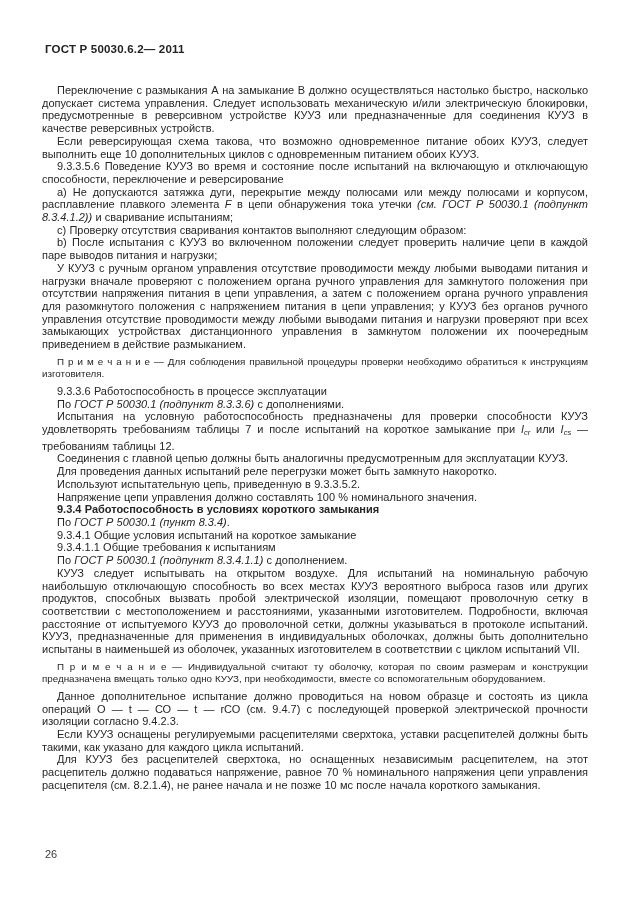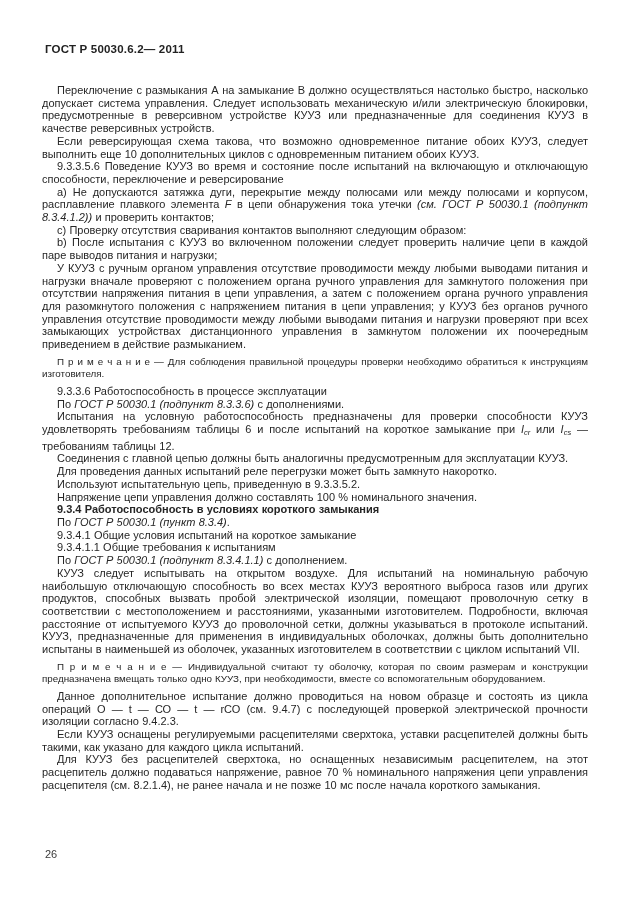--- a/index.html
+++ b/index.html
@@ -68,28 +68,28 @@
 </head>
 <body>
 
 <div class="page">
   <div class="page-header">ГОСТ Р 50030.6.2— 2011</div>
 
   <div class="doc-body">
       <p class="body"><span>Переключение с размыкания А на замыкание В должно осуществляться настолько быстро, насколько допускает система управления. Следует использовать механическую и/или электрическую блокировки, предусмотренные в реверсивном устройстве КУУЗ или предназначенные для соединения КУУЗ в качестве реверсивных устройств.</span></p>
       <p class="body"><span>Если реверсирующая схема такова, что возможно одновременное питание обоих КУУЗ, следует выполнить еще 10 дополнительных циклов с одновременным питанием обоих КУУЗ.</span></p>
       <p class="body"><span>9.3.3.5.6 Поведение КУУЗ во время и состояние после испытаний на включающую и отключающую способности, переключение и реверсирование</span></p>
-      <p class="body"><span>a) Не допускаются затяжка дуги, перекрытие между полюсами или между полюсами и корпусом, расплавление плавкого элемента </span><span class="s-i">F</span><span> в цепи обнаружения тока утечки </span><span class="s-i">(см. ГОСТ Р 50030.1 (подпункт 8.3.4.1.2))</span><span> и проверить контактов;</span></p>
+      <p class="body"><span>a) Не допускаются затяжка дуги, перекрытие между полюсами или между полюсами и корпусом, расплавление плавкого элемента </span><span class="s-i">F</span><span> в цепи обнаружения тока утечки </span><span class="s-i">(см. ГОСТ Р 50030.1 (подпункт 8.3.4.1.2))</span><span> и сваривание испытаниям;</span></p>
       <p class="body"><span>c) Проверку отсутствия сваривания контактов выполняют следующим образом:</span></p>
       <p class="body"><span>b) После испытания с КУУЗ во включенном положении следует проверить наличие цепи в каждой паре выводов питания и нагрузки;</span></p>
       <p class="body"><span>У КУУЗ с ручным органом управления отсутствие проводимости между любыми выводами питания и нагрузки вначале проверяют с положением органа ручного управления для замкнутого положения при отсутствии напряжения питания в цепи управления, а затем с положением органа ручного управления для разомкнутого положения с напряжением питания в цепи управления; у КУУЗ без органов ручного управления отсутствие проводимости между любыми выводами питания и нагрузки проверяют при  всех замыкающих устройствах дистанционного управления в замкнутом положении их поочередным приведением в действие размыканием.</span></p>
       <p class="note"><span>П р и м е ч а н и е — Для соблюдения правильной процедуры проверки необходимо обратиться  к инструкциям изготовителя.</span></p>
       <p class="body"><span>9.3.3.6 Работоспособность в процессе эксплуатации</span></p>
       <p class="body"><span>По </span><span class="s-i">ГОСТ Р 50030.1 (подпункт 8.3.3.6)</span><span> с дополнениями.</span></p>
-      <p class="body"><span>Испытания на  условную работоспособность предназначены для проверки способности КУУЗ удовлетворять требованиям таблицы 6 и после испытаний на короткое замыкание при </span><span class="s-i">I</span><span class="s-sub">cr</span><span> или </span><span class="s-i">I</span><span class="s-sub">cs</span><span> — требованиям таблицы 12.</span></p>
+      <p class="body"><span>Испытания на  условную работоспособность предназначены для проверки способности КУУЗ удовлетворять требованиям таблицы 7 и после испытаний на короткое замыкание при </span><span class="s-i">I</span><span class="s-sub">cr</span><span> или </span><span class="s-i">I</span><span class="s-sub">cs</span><span> — требованиям таблицы 12.</span></p>
       <p class="body"><span>Соединения с главной цепью должны быть аналогичны предусмотренным для эксплуатации КУУЗ.</span></p>
       <p class="body"><span>Для проведения данных испытаний реле перегрузки может быть замкнуто накоротко.</span></p>
       <p class="body"><span>Используют испытательную цепь, приведенную в 9.3.3.5.2.</span></p>
       <p class="body"><span>Напряжение цепи управления должно составлять 100 % номинального значения.</span></p>
       <p class="heading"><span class="s-b">9.3.4 Работоспособность в условиях короткого замыкания</span></p>
       <p class="body"><span>По </span><span class="s-i">ГОСТ Р 50030.1 (пункт 8.3.4)</span><span>.</span></p>
       <p class="body"><span>9.3.4.1 Общие условия испытаний на короткое замыкание</span></p>
       <p class="body"><span>9.3.4.1.1 Общие требования к испытаниям</span></p>
       <p class="body"><span>По  </span><span class="s-i">ГОСТ Р 50030.1 (подпункт 8.3.4.1.1)</span><span> с дополнением.</span></p>
       <p class="body"><span>КУУЗ следует испытывать на открытом воздухе. Для испытаний на номинальную рабочую наибольшую отключающую способность во всех местах КУУЗ вероятного выброса газов или других продуктов, способных вызвать пробой электрической изоляции, помещают проволочную сетку в соответствии с местоположением и расстояниями, указанными изготовителем. Подробности, включая расстояние от испытуемого КУУЗ до проволочной сетки, должны указываться в протоколе испытаний. КУУЗ, предназначенные для применения в индивидуальных оболочках, должны быть дополнительно испытаны в наименьшей из оболочек, указанных изготовителем в соответствии с циклом испытаний VII.</span></p>

